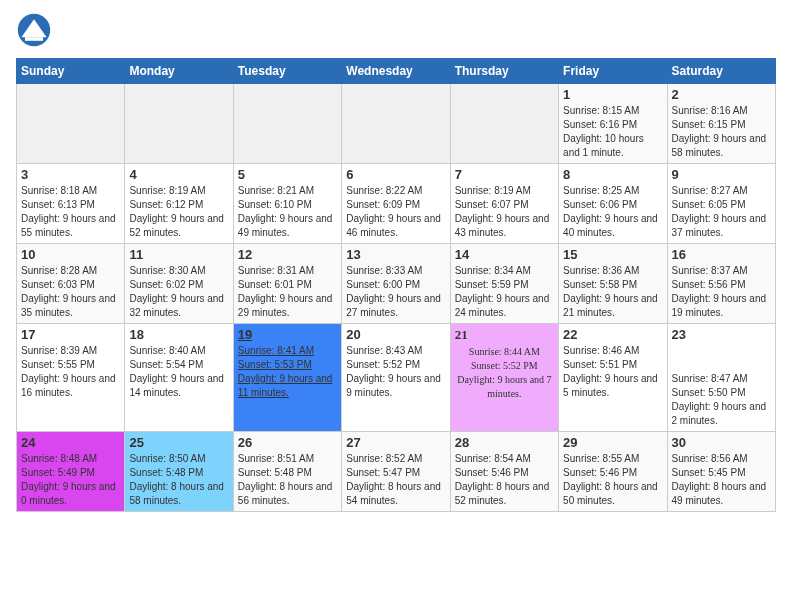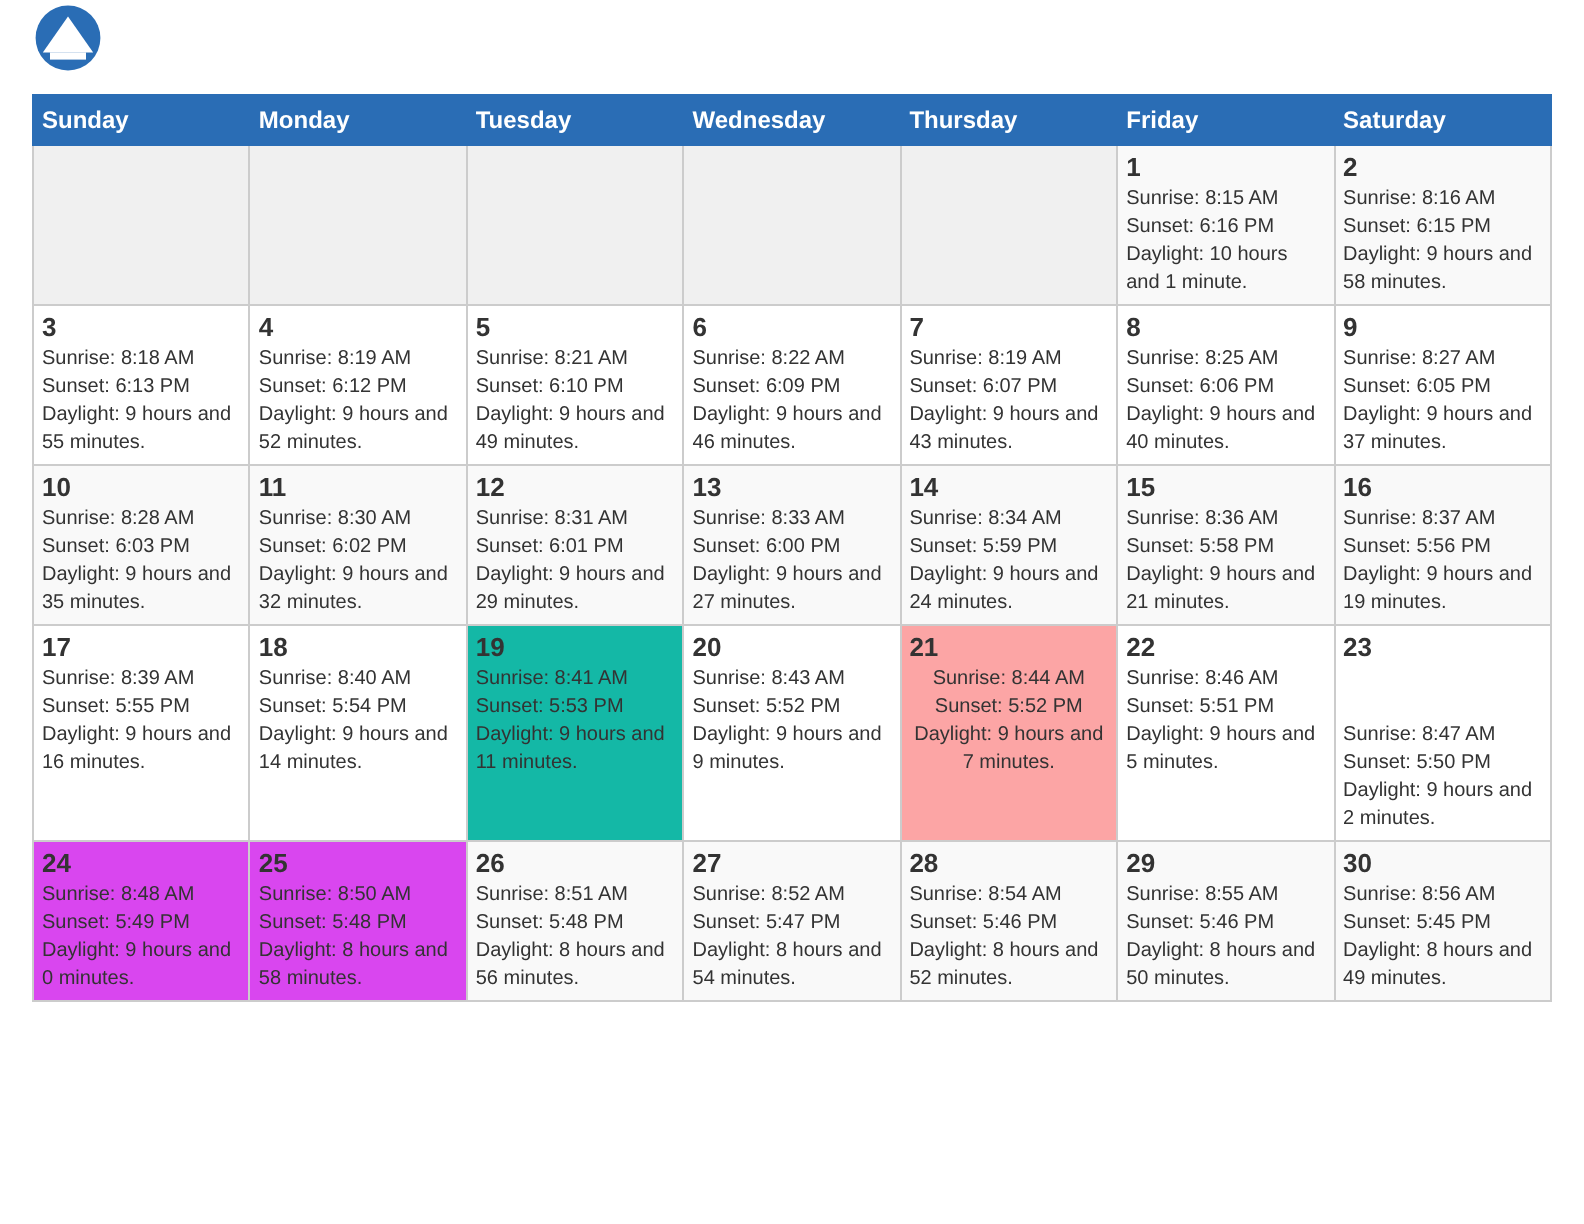--- a/index.html
+++ b/index.html
@@ -6,21 +6,21 @@
     body {
       font-family: Arial, sans-serif;
       background: #fff;
       width: 792px;
       min-height: 612px;
       overflow: hidden;
     }
     .page {
       width: 792px;
       min-height: 612px;
-      padding: 1px 16px 8px 16px;
+      padding: 12px 16px 8px 16px;
     }
     .header {
       display: flex;
       justify-content: space-between;
       align-items: flex-start;
       margin-bottom: 10px;
     }
     .logo {
       display: flex;
       align-items: center;
@@ -241,33 +241,33 @@
             <div class="day-info" style="white-space: pre-line;">Sunrise: 8:39 AM
 Sunset: 5:55 PM
 Daylight: 9 hours and 16 minutes.</div>
           </td>
           <td style="background: rgb(255, 255, 255);">
             <span class="day-number">18</span>
             <div class="day-info" style="white-space: pre-line;">Sunrise: 8:40 AM
 Sunset: 5:54 PM
 Daylight: 9 hours and 14 minutes.</div>
           </td>
-          <td style="background: #14b8a6;">
+          <td style="background: #3b82f6; text-decoration: underline;">
             <span class="day-number">19</span>
             <div class="day-info" style="white-space: pre-line;">Sunrise: 8:41 AM
 Sunset: 5:53 PM
 Daylight: 9 hours and 11 minutes.</div>
           </td>
           <td style="background: rgb(255, 255, 255);">
             <span class="day-number">20</span>
             <div class="day-info" style="white-space: pre-line;">Sunrise: 8:43 AM
 Sunset: 5:52 PM
 Daylight: 9 hours and 9 minutes.</div>
           </td>
-          <td style="background: #fca5a5;">
+          <td style="background: #f0abfc; font-family: Liberation Serif, serif;">
             <span class="day-number">21</span>
             <div class="day-info" style="white-space: pre-line; text-align: center;">Sunrise: 8:44 AM
 Sunset: 5:52 PM
 Daylight: 9 hours and 7 minutes.</div>
           </td>
           <td style="background: rgb(255, 255, 255);">
             <span class="day-number">22</span>
             <div class="day-info" style="white-space: pre-line;">Sunrise: 8:46 AM
 Sunset: 5:51 PM
 Daylight: 9 hours and 5 minutes.</div>
@@ -279,21 +279,21 @@
 Daylight: 9 hours and 2 minutes.</div>
           </td>
         </tr>
         <tr>
           <td style="background: #d946ef;">
             <span class="day-number">24</span>
             <div class="day-info" style="white-space: pre-line;">Sunrise: 8:48 AM
 Sunset: 5:49 PM
 Daylight: 9 hours and 0 minutes.</div>
           </td>
-          <td style="background: #d946ef;">
+          <td style="background: #7dd3fc;">
             <span class="day-number">25</span>
             <div class="day-info" style="white-space: pre-line;">Sunrise: 8:50 AM
 Sunset: 5:48 PM
 Daylight: 8 hours and 58 minutes.</div>
           </td>
           <td style="background: rgb(249, 249, 249);">
             <span class="day-number">26</span>
             <div class="day-info" style="white-space: pre-line;">Sunrise: 8:51 AM
 Sunset: 5:48 PM
 Daylight: 8 hours and 56 minutes.</div>

